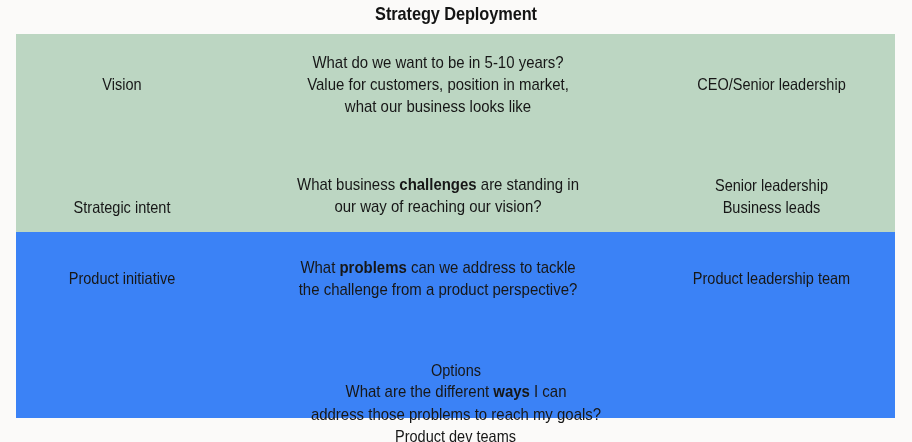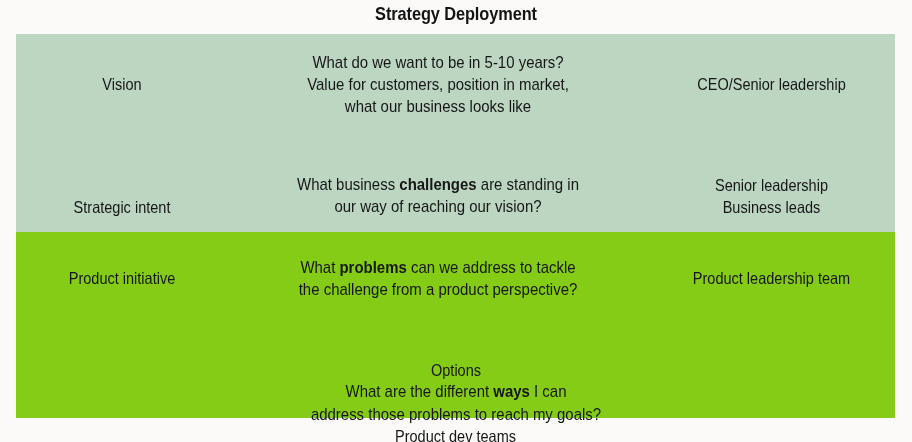--- a/index.html
+++ b/index.html
@@ -46,21 +46,21 @@
     height: 384px;
     display: flex;
     flex-direction: column;
   }
 
   .band {
     display: flex;
     flex-direction: column;
   }
   .band-green { background: #bcd6c2; }
-  .band-blue  { background: #84cc16; }
+  .band-blue  { background: #3b82f6; }
 
   .row {
     display: flex;
     align-items: center;
     box-sizing: border-box;
   }
   .row-r1 { height: 112px; }
   .row-r2 { height: 86px; align-items: flex-end; }
   .row-r3 { height: 100px; }
   .row-r4 { height: 86px; }

